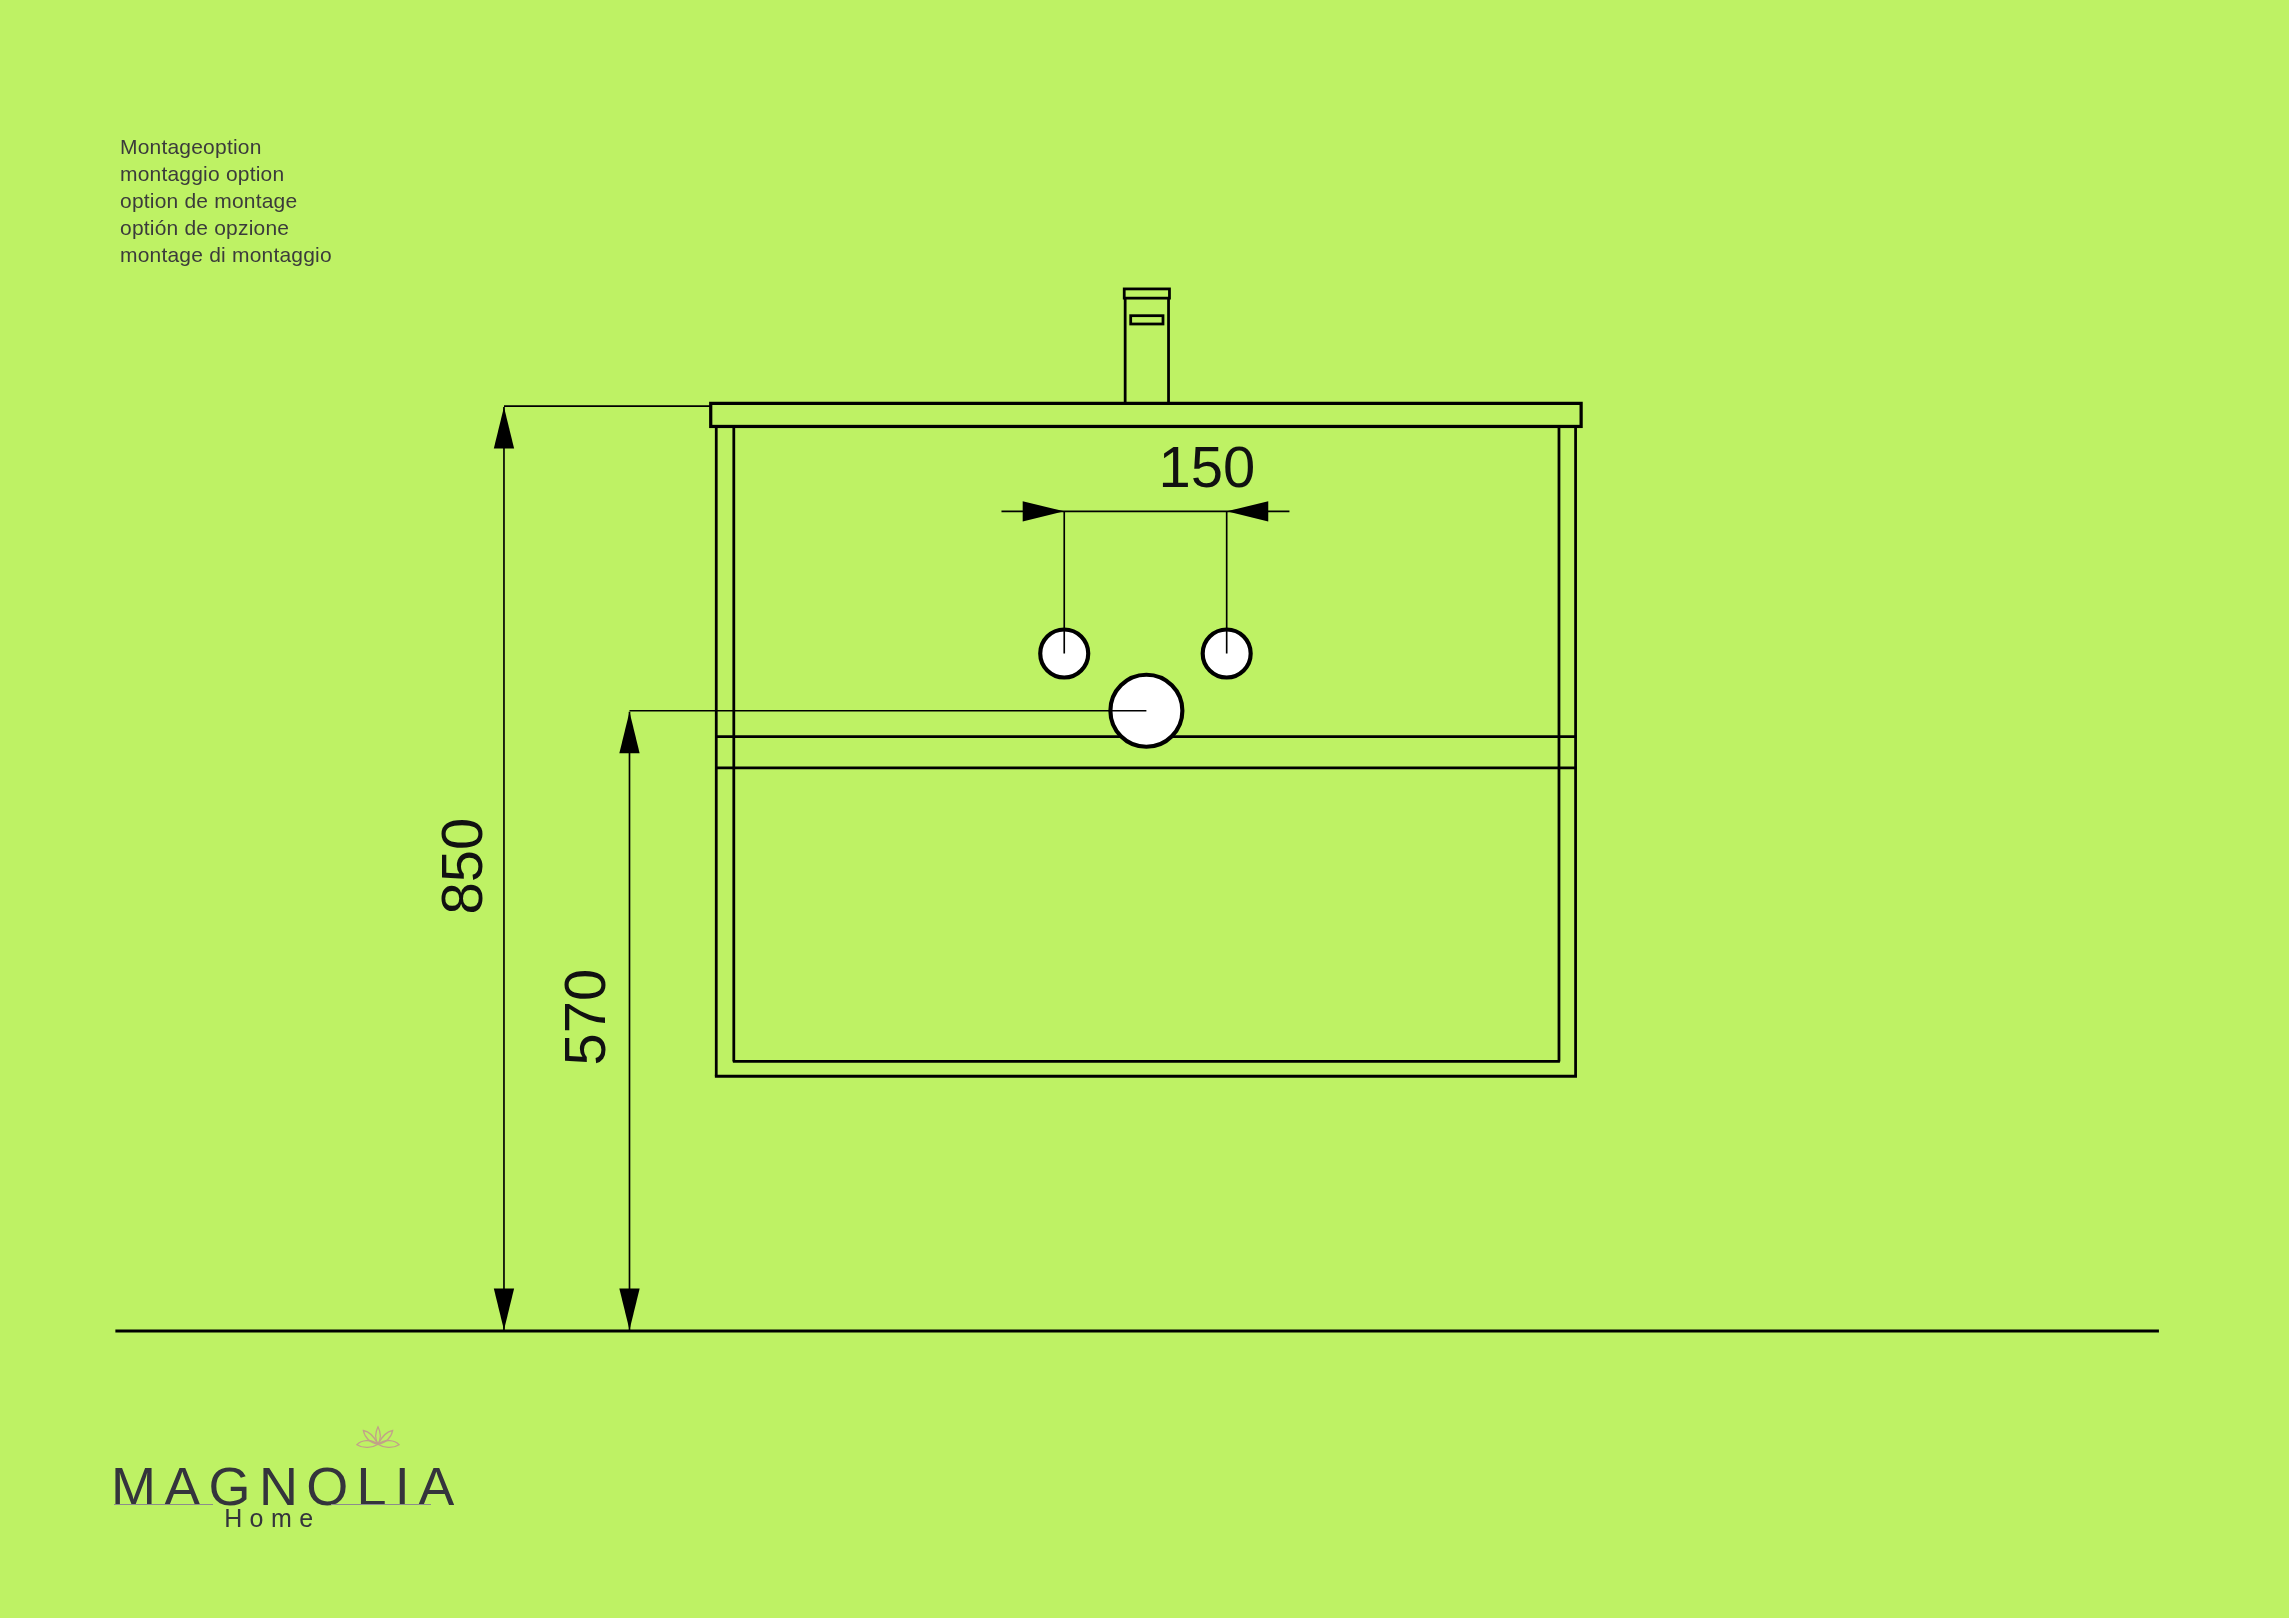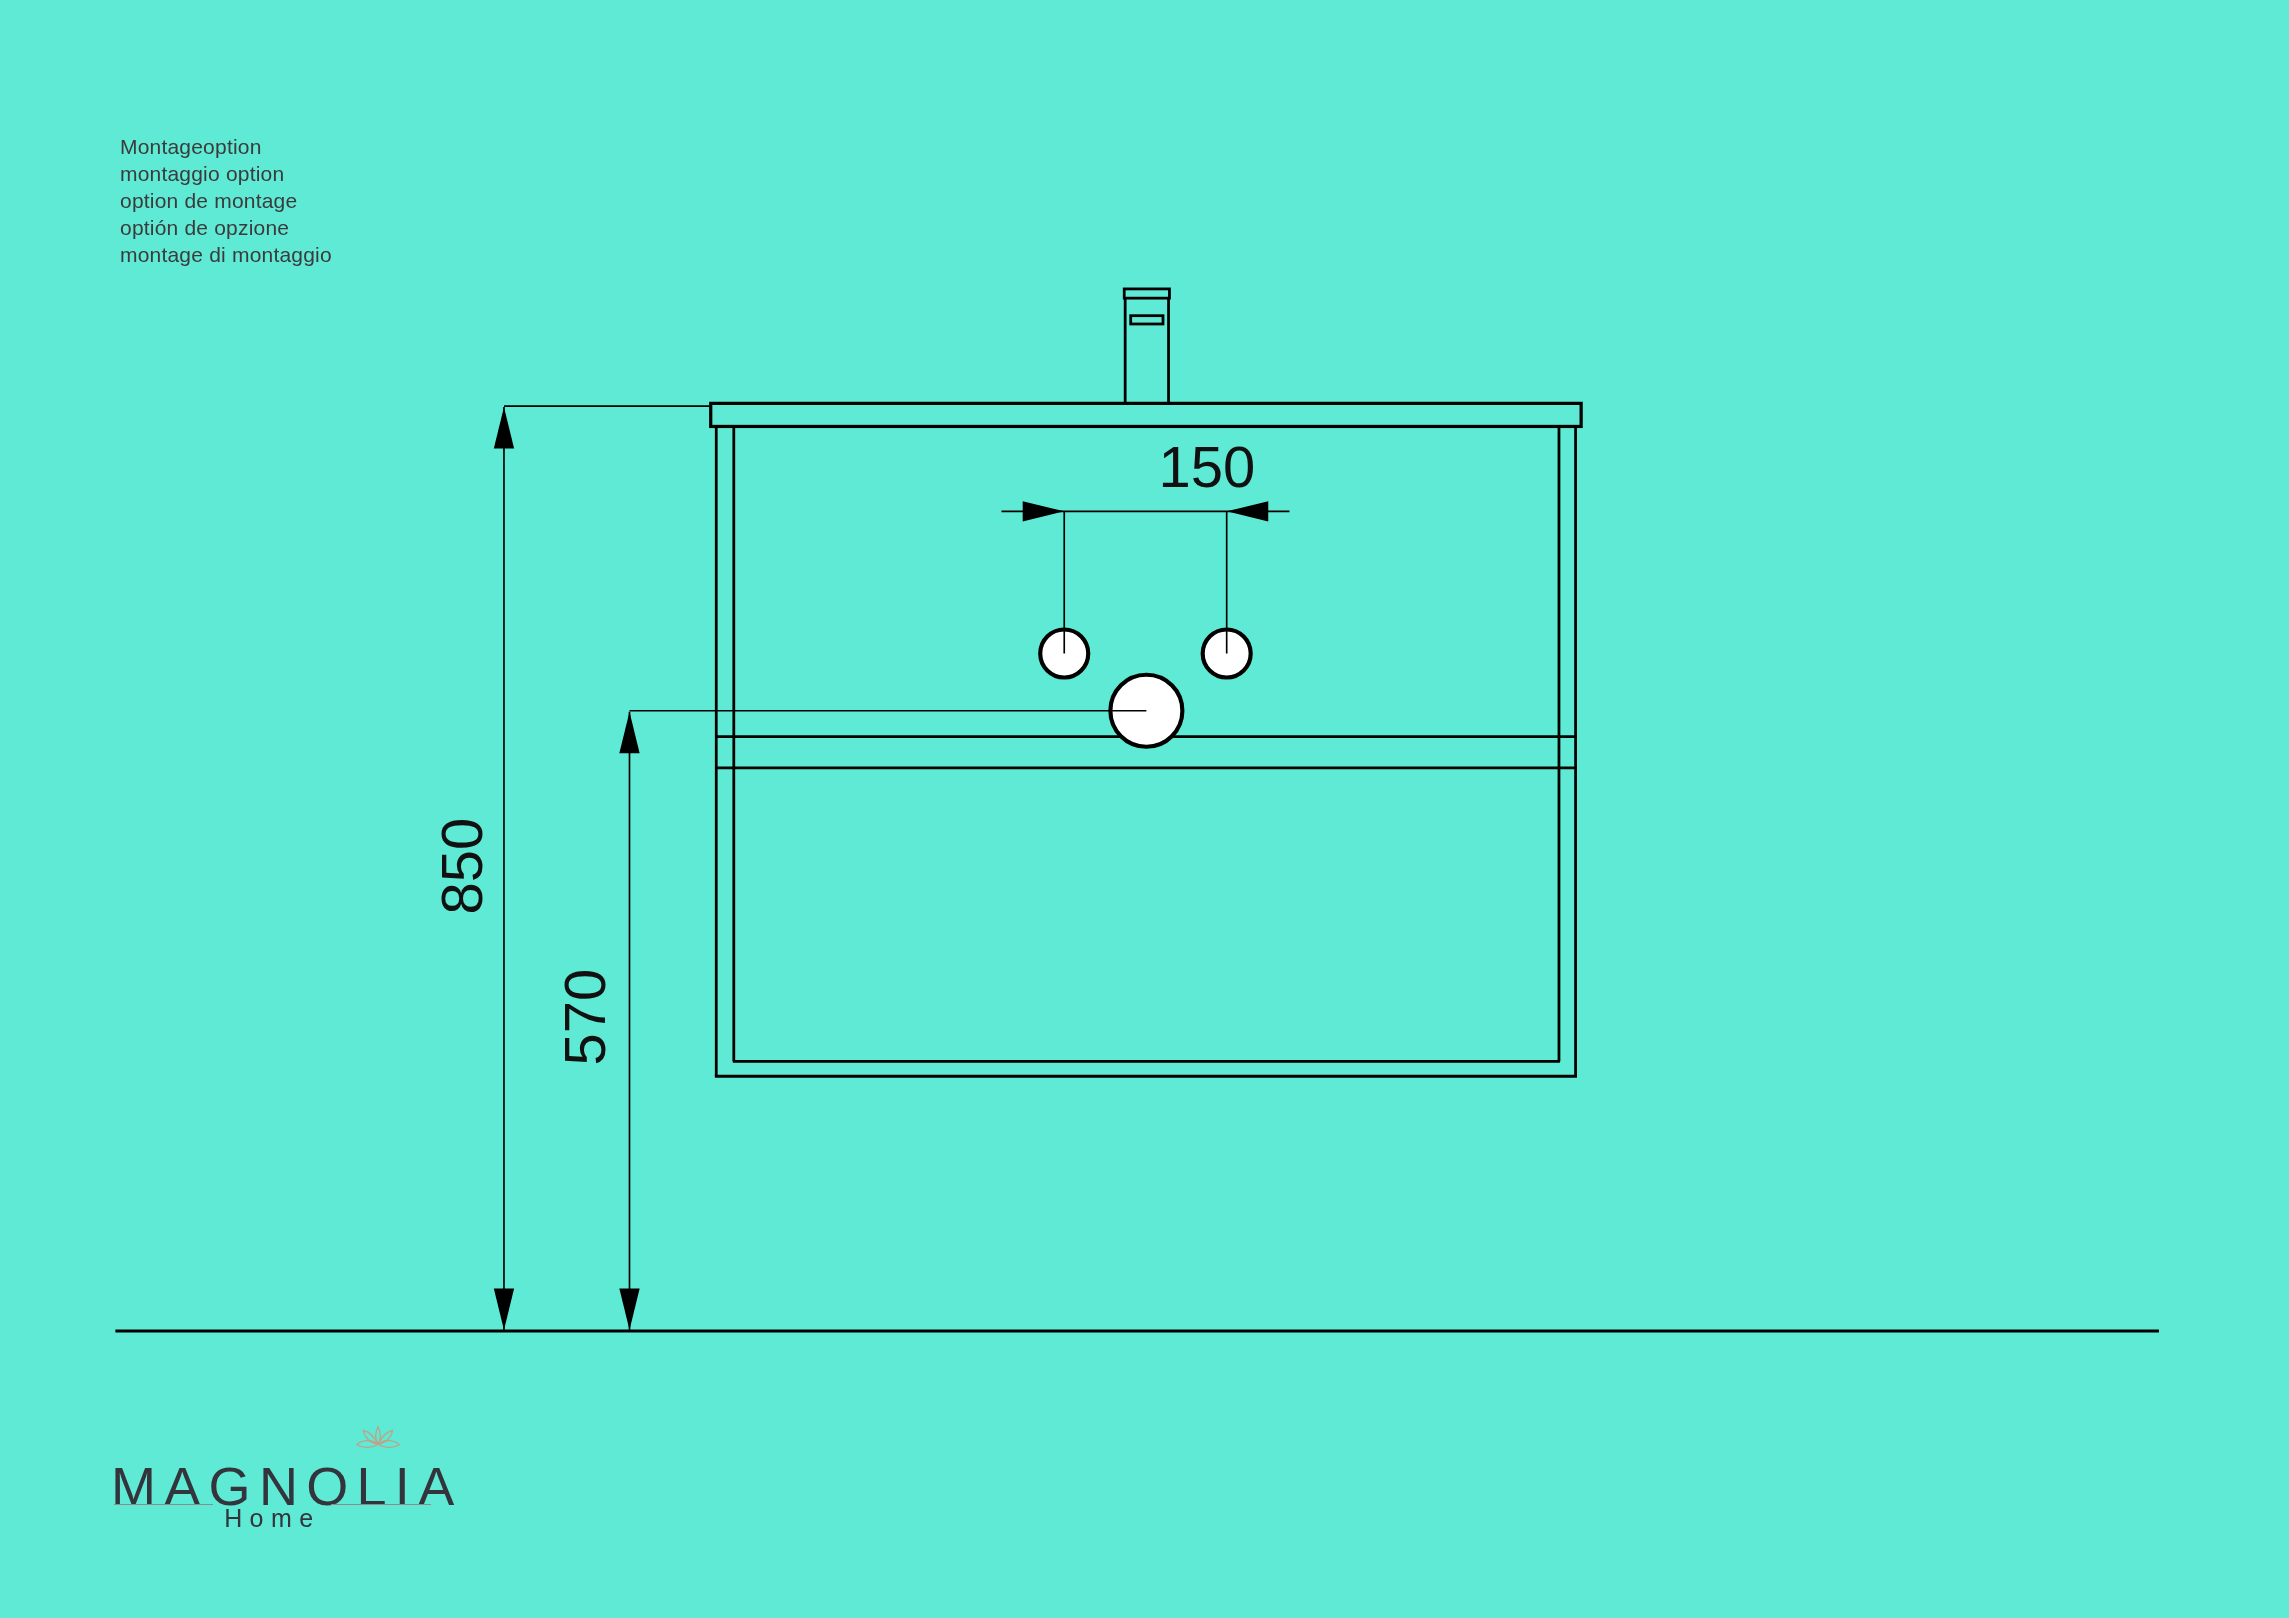--- a/index.html
+++ b/index.html
@@ -8,21 +8,21 @@
     width: 2290px;
     height: 1619px;
     overflow: hidden;
     background: #ffffff;
     font-family: "Liberation Sans", sans-serif;
   }
   .stage {
     position: relative;
     width: 2290px;
     height: 1619px;
-    background: #5eead4;
+    background: #bef264;
   }
   
   .notes {
     position: absolute;
     left: 120px;
     top: 133px;
     font-size: 21px;
     line-height: 27px;
     color: var(--note_text, #3b3b3b);
     letter-spacing: 0.2px;

